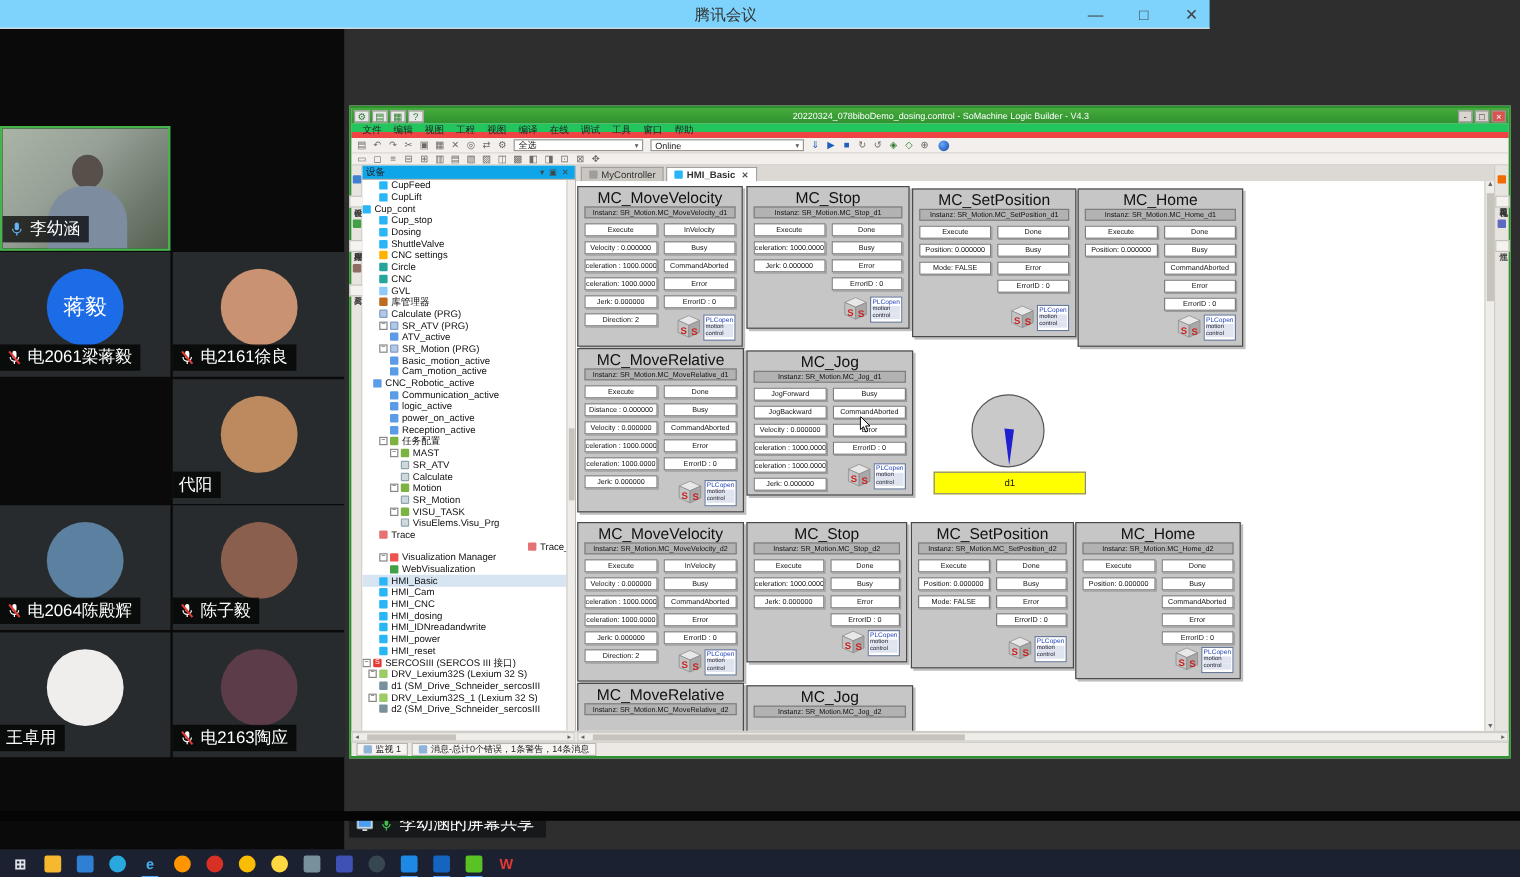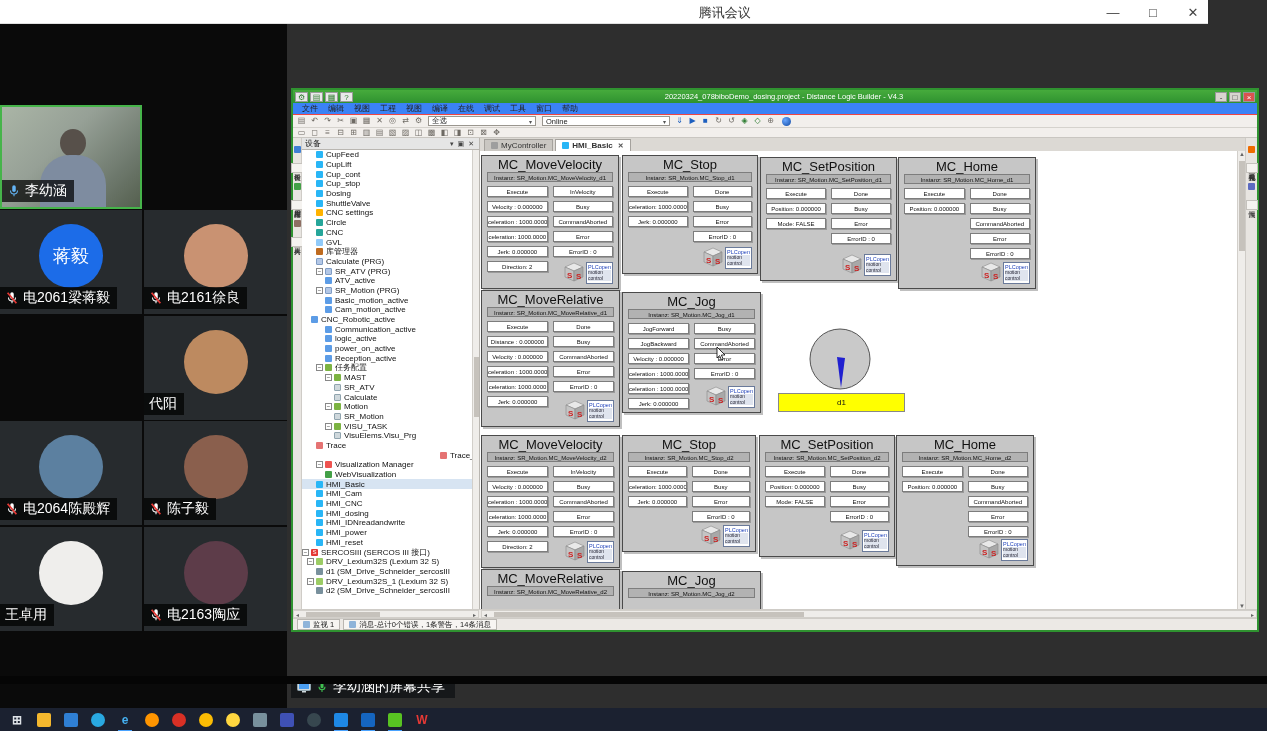--- a/index.html
+++ b/index.html
@@ -1,21 +1,21 @@
 <!DOCTYPE html>
 <html><head>
 <meta charset="utf-8">
 <style>
   * { box-sizing: border-box; margin: 0; padding: 0; }
   html,body { background:#000; }
   body { font-family: "Liberation Sans", sans-serif; }
   #root { position:relative; width:1267px; height:731px; overflow:hidden; background:#2e2e2e; }
 
   
-  .titlebar { position:absolute; left:0; top:0; width:1208px; height:24px; background:#ffffff; border-bottom:1px solid #e0e0e0; z-index:50; }
+  .titlebar { position:absolute; left:0; top:0; width:1008px; height:24px; background:#7dd3fc; border-bottom:1px solid #e0e0e0; z-index:50; }
   .titlebar .title { position:absolute; left:60%; top:4px; transform:translateX(-50%); font-size:13px; color:#333; }
   .win-controls { position:absolute; right:6px; top:0; height:24px; display:flex; align-items:center; gap:22px; color:#444; }
   .win-controls span { font-size:13px; width:18px; text-align:center; cursor:default; }
 
   
   #participants { position:absolute; left:0; top:24px; width:287px; height:684px; background:#0a0a0a; overflow:hidden;text-decoration:underline; }
   #tiles { position:absolute; left:0; top:81px; width:287px; height:527px; }
   .tile { position:absolute; background:#272b2e; overflow:hidden; }
   .tile.video { border:2px solid #46b44a; }
   .vid-bg { position:absolute; inset:0; background:linear-gradient(135deg,#aab5a6 0%,#96a096 40%,#6f7a6e 75%,#55604f 100%); }
@@ -35,39 +35,39 @@
 
   
   #sm { position:absolute; left:4px; top:64px; width:968px; height:544px; border:2px solid #2f9230; background:#ece9e5; display:flex; flex-direction:column; font-size:8px; }
   .sm-titlebar { height:13px; background:linear-gradient(#46ab3c,#2f9230); display:flex; align-items:center; color:#fff; padding:0 2px; flex:0 0 auto; }
   .sm-tb-icons { display:flex; gap:2px; }
   .sm-tb-icons span { width:13px; height:10px; background:#e9e9e9; color:#2f7d2f; font-size:8px; line-height:10px; text-align:center; border:1px solid #9b9b9b; }
   .sm-title { flex:1; text-align:center; font-size:7.5px; white-space:nowrap; overflow:hidden; }
   .sm-winctl { display:flex; gap:2px; }
   .sm-winctl span { width:12px; height:10px; font-size:8px; line-height:9px; text-align:center; background:#d8d4cf; border:1px solid #999; color:#333; }
   .sm-winctl span.close { background:#d9534f; color:#fff; }
-  .sm-menubar { height:12px; background:#3b82f6; display:flex; align-items:center; padding-left:4px; border-bottom:1px solid #ef4444; flex:0 0 auto; }
+  .sm-menubar { height:12px; background:#22c55e; display:flex; padding-left:4px; border-bottom:5px solid #ef4444; flex:0 0 auto; }
   .sm-menubar span { font-size:8px; color:#222; padding:0 5px; }
   .sm-toolbar1 { height:13px; background:#f2efec; display:flex; align-items:center; padding-left:3px; gap:2px; border-bottom:1px solid #d5d2cd; flex:0 0 auto; }
   .sm-toolbar2 { height:10px; background:#f2efec; display:flex; align-items:center; padding-left:3px; gap:2px; border-bottom:1px solid #c9c6c1; flex:0 0 auto; }
   .tbi { font-size:8px; color:#6e6a64; width:11px; text-align:center; line-height:10px; }
   .tbi.blue { color:#1d5fbf; } .tbi.green { color:#2e7d32; }
   .combo { height:10px; background:#fff; border:1px solid #9a968f; font-size:7.5px; color:#222; display:flex; align-items:center; padding:0 3px; margin:0 2px; }
   .combo .arr { margin-left:auto; font-size:6px; color:#555; padding-left:4px; }
   .online-dot { width:9px; height:9px; border-radius:50%; background:radial-gradient(circle at 35% 35%, #6aa7ff, #0d47a1); margin-left:4px; }
 
   .sm-body { flex:1 1 auto; display:flex; min-height:0; }
   .vtabs { width:9px; background:#e8e5e1; border-right:1px solid #cfccc7; display:flex; flex-direction:column; align-items:center; gap:10px; padding-top:8px; flex:0 0 auto; }
   .vtabs.right { border-right:none; border-left:1px solid #cfccc7; width:12px; }
   .vtab { writing-mode:vertical-rl; font-size:7px; color:#333; background:#f5f3f0; border:1px solid #c5c2bd; padding:4px 0; }
   .vtab-ico { width:7px; height:7px; border-radius:1px; }
 
   
   .devpanel { width:178px; background:#fff; border-right:1px solid #b9b6b1; display:flex; flex-direction:column; flex:0 0 auto; }
-  .devhead { height:12px; background:#e5e5e5; border-bottom:1px solid #b9b6b1; display:flex; align-items:center; padding:0 3px; font-size:8px; color:#222; flex:0 0 auto; }
+  .devhead { height:12px; background:#0ea5e9; border-bottom:1px solid #b9b6b1; display:flex; align-items:center; padding:0 3px; font-size:8px; color:#222; flex:0 0 auto; }
   .devhead .sp { flex:1; }
   .devhead span.hic { font-size:7px; color:#444; padding:0 2px; }
   .tree { position:relative; flex:1; overflow:hidden; }
   .trow { height:9.7px; display:flex; align-items:center; font-size:8px; color:#111; white-space:nowrap; }
   .trow.sel { background:#d7e4f2; }
   .texp { width:7px; height:7px; border:1px solid #888; background:#fff; font-size:6px; line-height:5px; text-align:center; color:#333; margin-right:2px; flex:0 0 auto; }
   .tic { width:7px; height:7px; border-radius:1px; margin-right:3px; flex:0 0 auto; font-size:6px; line-height:7px; text-align:center; color:#fff; }
   .ic-visu{background:#29b6f6}.ic-cnc{background:#26a69a}.ic-set{background:#ffb300}
   .ic-gvl{background:#90caf9}.ic-lib{background:#bf6b1f}.ic-prg{background:#b3c7e6;border:1px solid #7f9cc4}
   .ic-act{background:#5c9ce6}.ic-task{background:#7cb342}.ic-ref{background:#cfd8dc;border:1px solid #90a4ae}
@@ -232,21 +232,21 @@
   <div id="share">
 
     <div id="sm">
       <div class="sm-titlebar">
         <div class="sm-tb-icons" id="smTbIcons">
             <span>⚙</span>
             <span>▤</span>
             <span>▦</span>
             <span>?</span>
           </div>
-        <span class="sm-title">20220324_078biboDemo_dosing.project - Distance Logic Builder - V4.3</span>
+        <span class="sm-title">20220324_078biboDemo_dosing.control - SoMachine Logic Builder - V4.3</span>
         <div class="sm-winctl">
           <span>-</span>
           <span>□</span>
           <span class="close">×</span>
         </div>
       </div>
       <div class="sm-menubar" id="smMenus">
           <span>文件</span>
           <span>编辑</span>
           <span>视图</span>
@@ -322,21 +322,21 @@
           <div class="tree" id="devTree">
 
           <div class="trow" style="padding-left: 14px;">
                 <span class="tic ic-visu"></span>
                 <span>CupFeed</span>
               </div>
               <div class="trow" style="padding-left: 14px;">
                 <span class="tic ic-visu"></span>
                 <span>CupLift</span>
               </div>
-              <div class="trow" style="padding-left: 14px;">
+              <div class="trow" style="">
                 <span class="tic ic-visu"></span>
                 <span>Cup_cont</span>
               </div>
               <div class="trow" style="padding-left: 14px;">
                 <span class="tic ic-visu"></span>
                 <span>Cup_stop</span>
               </div>
               <div class="trow" style="padding-left: 14px;">
                 <span class="tic ic-visu"></span>
                 <span>Dosing</span>

